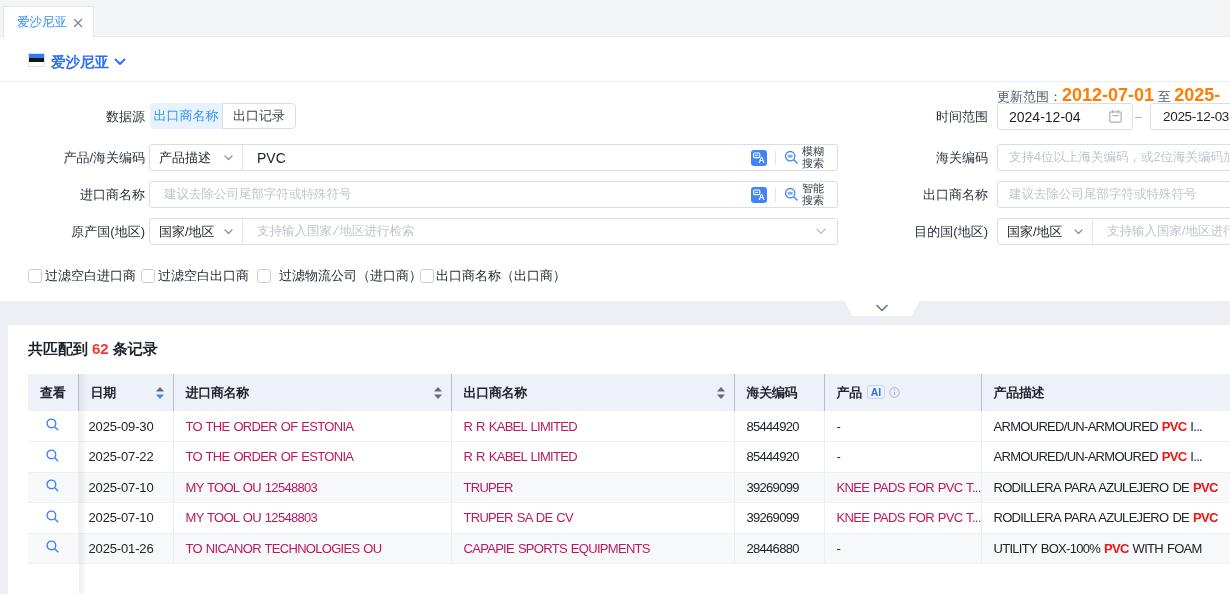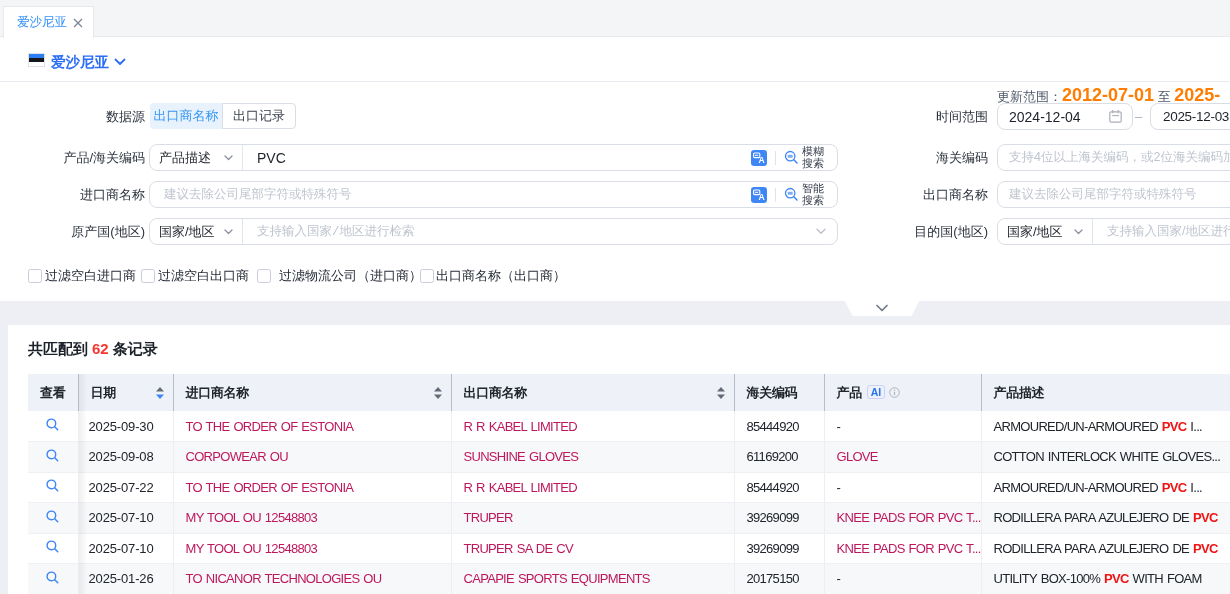--- a/index.html
+++ b/index.html
@@ -16,21 +16,21 @@
 
 .flag { position:absolute; left:28px; top:53px; width:17px; height:14px;
   border:1px solid #dfe2e8;
   background:linear-gradient(to bottom,#2f7df6 0 33%,#15171b 33% 66%,#ffffff 66% 100%); }
 .cname { position:absolute; left:51px; top:53px; font-size:14.5px; font-weight:bold; color:#2b6ef5; }
 .divider { position:absolute; left:0; top:81px; width:1230px; height:1px; background:#e9ebf0; }
 
 .flabel { position:absolute; font-size:13px; color:#2b313c; text-align:right; line-height:16px; }
 .lleft { left:20px; width:125px; }
 .lright { left:830px; width:158px; }
-.ctrl { position:absolute; height:27px; border:1px solid #d9dde5; border-radius:8px;
+.ctrl { position:absolute; height:27px; border:1px solid #d9dde5; border-radius:3px;
   background:#fff; display:flex; align-items:center; font-size:14px; color:#1d2129; }
 .ph { color:#bfc4ce; font-size:12.5px; }
 .selpart { height:100%; display:flex; align-items:center; border-right:1px solid #e2e5ea;
   font-size:13px; color:#1d2129; padding-left:9px; }
 .selpart .chev { margin-left:auto; margin-right:9px; }
 
 .toggle { position:absolute; left:150px; top:103px; height:26px; display:flex; }
 .tg1 { width:72px; background:#e7f2fc; color:#3695f7; border-radius:4px 0 0 4px;
   display:flex; align-items:center; justify-content:center; font-size:13px; }
 .tg2 { width:74px; background:#fff; color:#3c434e; border:1px solid #d9dde5;
@@ -236,32 +236,20 @@
               <circle cx="5.4" cy="5.4" r="4.3" fill="none" stroke="#3e86f5" stroke-width="1.4"></circle>
               <line x1="8.7" y1="8.7" x2="11.7" y2="11.7" stroke="#3e86f5" stroke-width="1.5" stroke-linecap="round"></line>
             </svg></td>
       <td class="dt">2025-09-30</td>
       <td><a>TO THE ORDER OF ESTONIA</a></td>
       <td><a>R R KABEL LIMITED</a></td>
       <td>85444920</td>
       <td>-</td>
       <td style="border-right:none">ARMOURED/UN-ARMOURED <span class="red">PVC</span> I...</td>
     </tr>
-    <tr class="alt">
-      <td class="c"><svg width="13" height="13" viewBox="0 0 13 13">
-              <circle cx="5.4" cy="5.4" r="4.3" fill="none" stroke="#3e86f5" stroke-width="1.4"></circle>
-              <line x1="8.7" y1="8.7" x2="11.7" y2="11.7" stroke="#3e86f5" stroke-width="1.5" stroke-linecap="round"></line>
-            </svg></td>
-      <td class="dt">2025-09-08</td>
-      <td><a>CORPOWEAR OU</a></td>
-      <td><a>SUNSHINE GLOVES</a></td>
-      <td>61169200</td>
-      <td><a>GLOVE</a></td>
-      <td style="border-right:none">COTTON INTERLOCK WHITE GLOVES...</td>
-    </tr>
     <tr>
       <td class="c"><svg width="13" height="13" viewBox="0 0 13 13">
               <circle cx="5.4" cy="5.4" r="4.3" fill="none" stroke="#3e86f5" stroke-width="1.4"></circle>
               <line x1="8.7" y1="8.7" x2="11.7" y2="11.7" stroke="#3e86f5" stroke-width="1.5" stroke-linecap="round"></line>
             </svg></td>
       <td class="dt">2025-07-22</td>
       <td><a>TO THE ORDER OF ESTONIA</a></td>
       <td><a>R R KABEL LIMITED</a></td>
       <td>85444920</td>
       <td>-</td>
@@ -292,20 +280,20 @@
       <td style="border-right:none">RODILLERA PARA AZULEJERO DE <span class="red">PVC</span></td>
     </tr>
     <tr class="alt">
       <td class="c"><svg width="13" height="13" viewBox="0 0 13 13">
               <circle cx="5.4" cy="5.4" r="4.3" fill="none" stroke="#3e86f5" stroke-width="1.4"></circle>
               <line x1="8.7" y1="8.7" x2="11.7" y2="11.7" stroke="#3e86f5" stroke-width="1.5" stroke-linecap="round"></line>
             </svg></td>
       <td class="dt">2025-01-26</td>
       <td><a>TO NICANOR TECHNOLOGIES OU</a></td>
       <td><a>CAPAPIE SPORTS EQUIPMENTS</a></td>
-      <td>20175150</td>
+      <td>28446880</td>
       <td>-</td>
       <td style="border-right:none">UTILITY BOX-100% <span class="red">PVC</span> WITH FOAM</td>
     </tr>
   </tbody>
     </table>
   <div class="shadowcol"></div>
 </div>
 
 </body></html>

